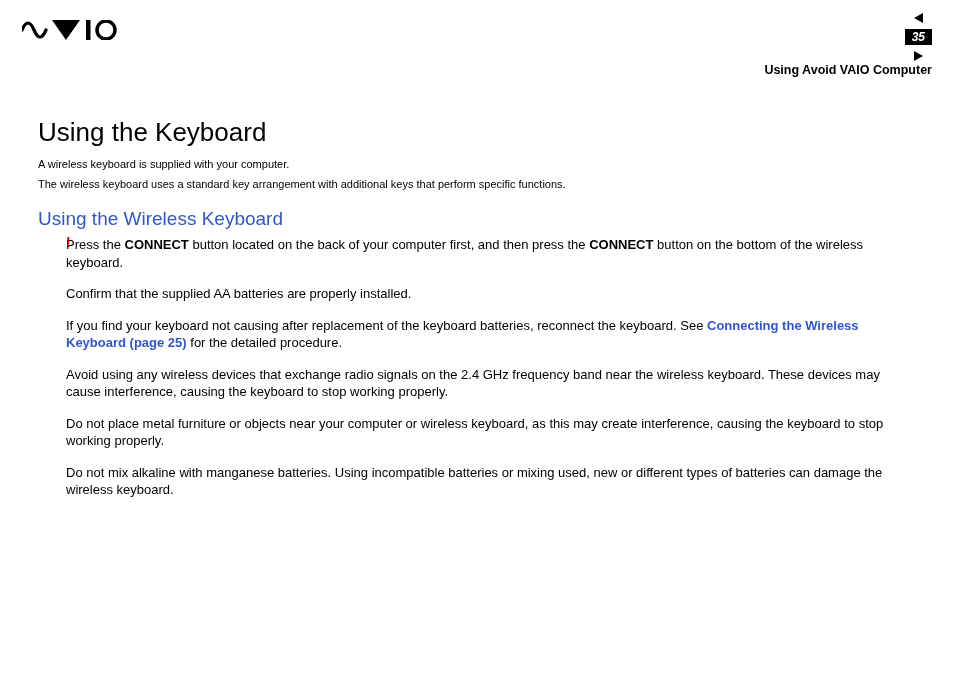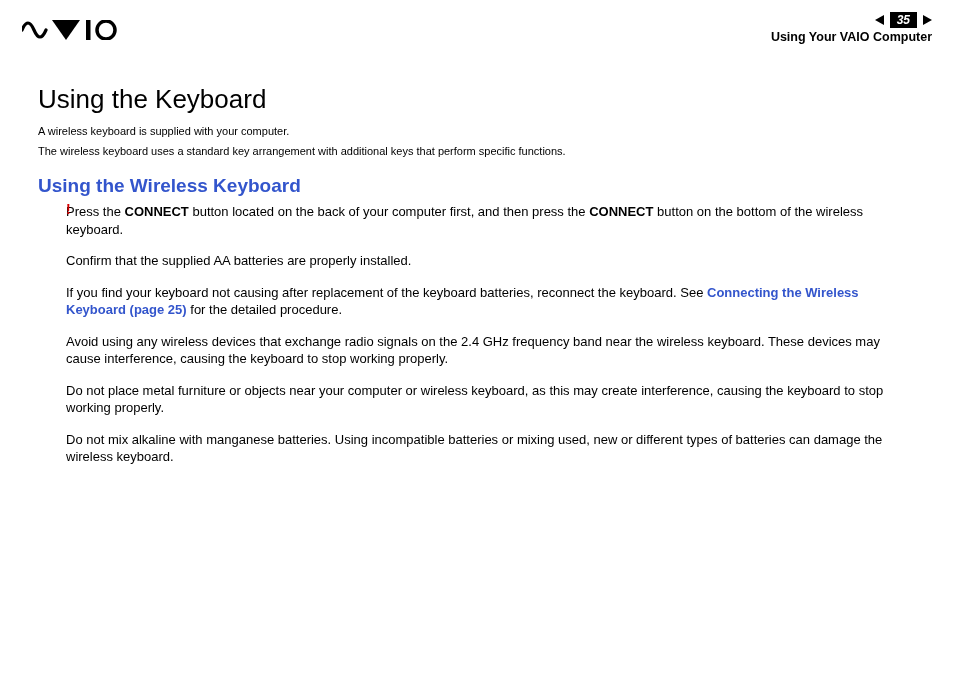--- a/index.html
+++ b/index.html
@@ -23,20 +23,21 @@
   .logo svg { display: block; }
   .header-right {
     text-align: right;
     font-size: 12px;
   }
   .page-nav {
     display: inline-flex;
     align-items: center;
     gap: 6px;
     margin-bottom: 2px;
+    flex-direction: column;
   }
   .page-num-box {
     background: #000;
     color: #fff;
     font-style: italic;
     font-weight: bold;
     font-size: 12px;
     padding: 1px 7px;
   }
   .arrow-left, .arrow-right {
@@ -65,21 +66,21 @@
     font-weight: 400;
     margin-bottom: 10px;
   }
   .intro1, .intro2 {
     font-size: 11px;
     margin-bottom: 8px;
   }
   h2.sub-heading {
     color: #3355cc;
     font-size: 19px;
-    font-weight: 700;
+    font-weight: 400;
     margin-top: 18px;
     margin-bottom: 6px;
   }
   .notes {
     padding-left: 28px;
     position: relative;
   }
   .bang {
     color: #d40000;
     font-weight: bold;
@@ -107,21 +108,21 @@
       <rect x="64" y="0" width="4.5" height="20" fill="#000"></rect>
       <circle cx="84" cy="10" r="9" stroke="#000" stroke-width="3.5" fill="none"></circle>
     </svg>
   </div>
   <div class="header-right">
     <div class="page-nav">
       <span class="arrow-left"></span>
       <span class="page-num-box">35</span>
       <span class="arrow-right"></span>
     </div>
-    <div class="breadcrumb">Using Your VAIO Computer</div>
+    <div class="breadcrumb">Using Avoid VAIO Computer</div>
   </div>
 </div>
 
 <div class="content">
   <h1 class="main-heading">Using the Keyboard</h1>
   <p class="intro1">A wireless keyboard is supplied with your computer.</p>
   <p class="intro2">The wireless keyboard uses a standard key arrangement with additional keys that perform specific functions.</p>
 
   <h2 class="sub-heading">Using the Wireless Keyboard</h2>
 

